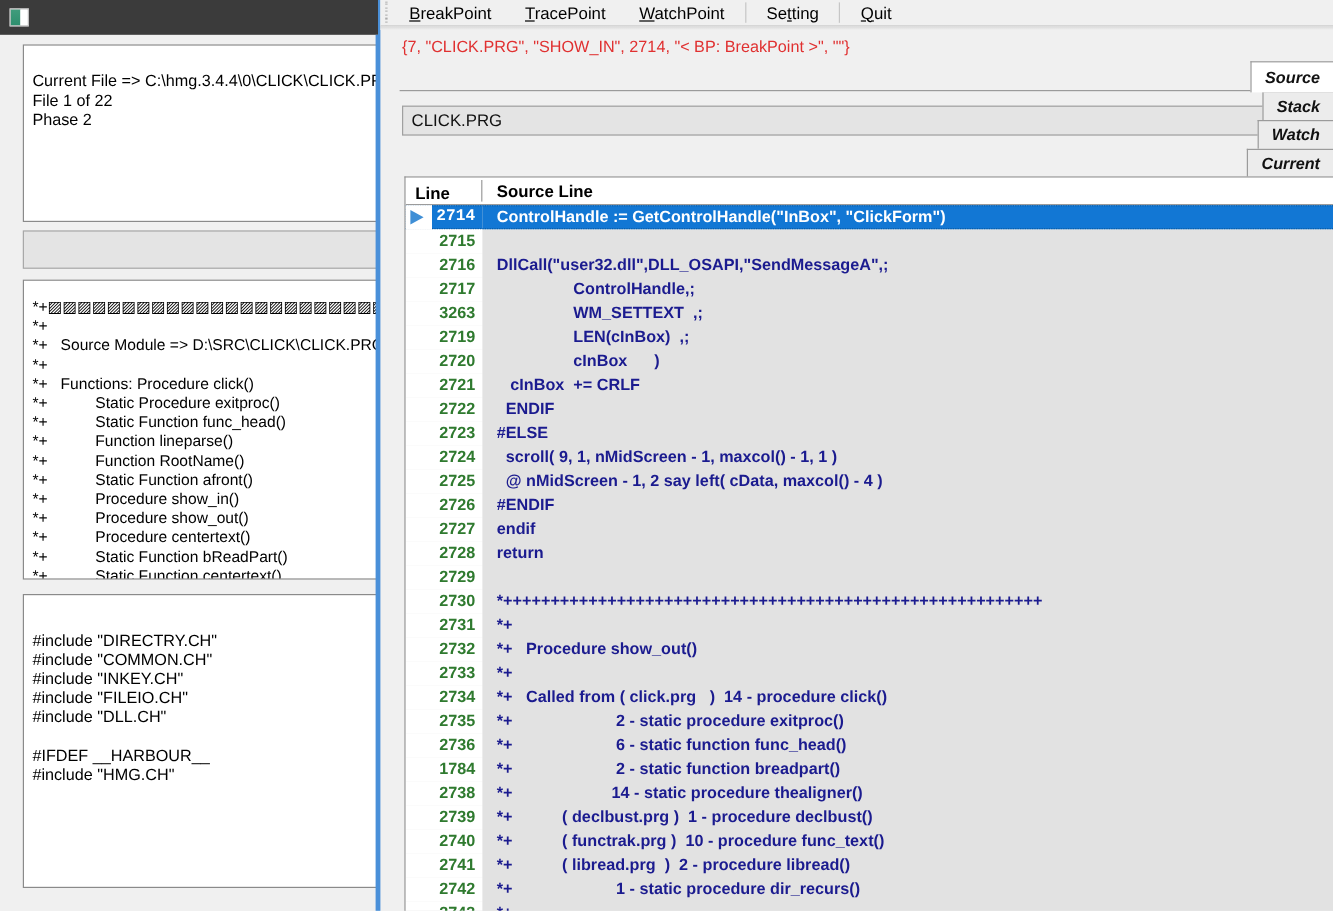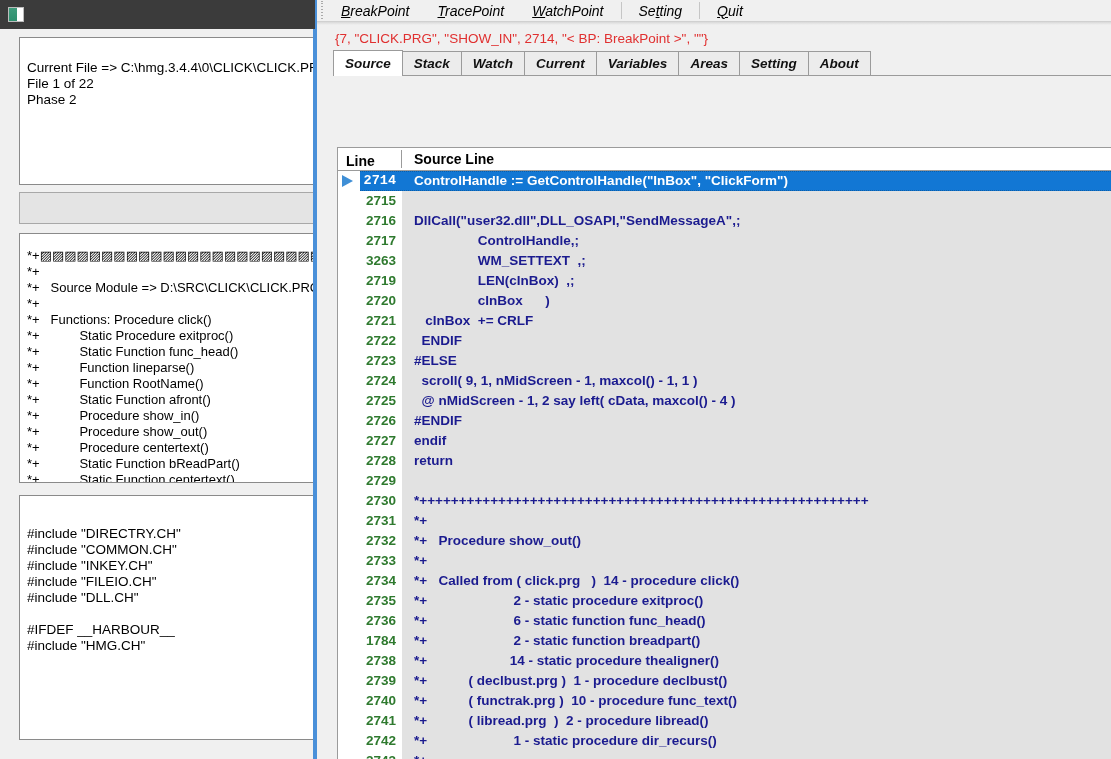--- a/index.html
+++ b/index.html
@@ -78,21 +78,20 @@
   }
 
   
   #menubar {
     position: relative;
     height: 22px;
     background: #f0f0f0;
     border-bottom: 1px solid #d0d0d0;
     display: flex;
     align-items: center;
-    font-style: italic;
   }
   #menu-gripper {
     width: 8px; height: 20px;
     margin-left: 2px;
     background-image: repeating-linear-gradient(
       180deg, #aaaaaa 0px, #aaaaaa 1px, transparent 1px, transparent 3px);
     background-position: 2px 2px;
     background-size: 2px 100%;
     background-repeat: repeat-y;
   }
@@ -124,20 +123,21 @@
 
   
   #tabstrip {
     position: relative;
     margin: 0 0 0 16px;
     height: 25px;
     display: flex;
     align-items: flex-end;
     border-bottom: 1px solid #9b9b9b;
     padding-right: 0;
+    flex-direction: column;
   }
   .tab {
     font-size: 13.5px;
     font-style: italic;
     font-weight: bold;
     color: #111;
     height: 24px;
     line-height: 23px;
     padding: 0 11px;
     background: #ececec;
@@ -338,20 +338,21 @@
     <div class="tab">Stack</div>
     <div class="tab">Watch</div>
     <div class="tab">Current</div>
     <div class="tab">Variables</div>
     <div class="tab">Areas</div>
     <div class="tab">Setting</div>
     <div class="tab">About</div>
     <div class="tabfill"></div>
   </div>
 
+  <div id="file-field">CLICK.PRG</div>
 
   <div id="code-grid">
     <div id="grid-head">
       <div class="h-line">Line</div>
       <div class="h-code">Source Line</div>
     </div>
     <div id="grid-body">
         <div class="code-row selected"><div class="marker"><div class="arrow-glyph"></div></div><div class="ln">2714</div><div class="src">ControlHandle := GetControlHandle("InBox", "ClickForm")</div></div>
         <div class="code-row"><div class="marker"></div><div class="ln">2715</div><div class="src"></div></div>
         <div class="code-row"><div class="marker"></div><div class="ln">2716</div><div class="src">DllCall("user32.dll",DLL_OSAPI,"SendMessageA",;</div></div>

